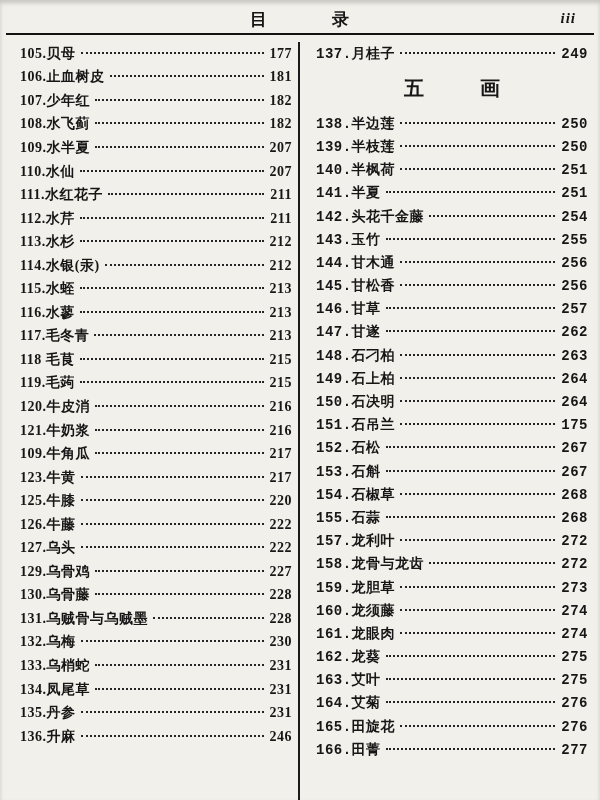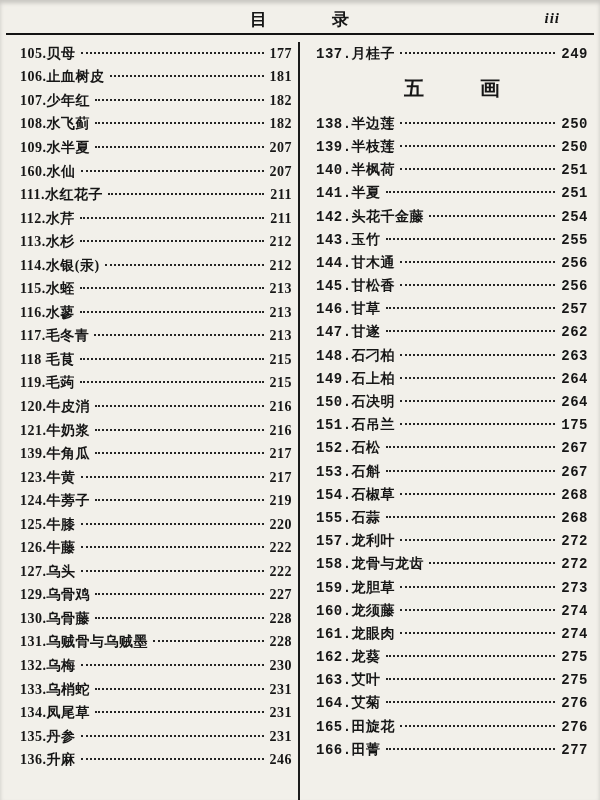--- a/index.html
+++ b/index.html
@@ -13,21 +13,21 @@
     overflow:hidden;
     box-shadow:inset 0 3px 4px rgba(0,0,0,.18);
   }
   .header { position:relative; height:34px; }
   .header-title {
     position:absolute; top:8px; left:0; right:0;
     display:flex; justify-content:center; gap:64px;
     font-size:17px; font-weight:bold; letter-spacing:1px;
   }
   .folio {
-    position:absolute; top:10px; right:40px;
+    position:absolute; top:10px; right:24px;
     font-size:15px; font-weight:bold; font-style:italic; letter-spacing:1px;
   }
   .header-rule {
     position:absolute; top:33px; left:6px; right:6px;
     border-top:2.5px solid #131313;
   }
   .columns {
     position:absolute; top:38px; bottom:0; left:10px; right:8px;
     display:flex;
   }
@@ -98,21 +98,21 @@
           <span class="entry-page">182</span>
         </div>
 
         <div class="row">
           <span class="entry-label">109.水半夏</span>
           <span class="leader"></span>
           <span class="entry-page">207</span>
         </div>
 
         <div class="row">
-          <span class="entry-label">160.水仙</span>
+          <span class="entry-label">110.水仙</span>
           <span class="leader"></span>
           <span class="entry-page">207</span>
         </div>
 
         <div class="row">
           <span class="entry-label">111.水红花子</span>
           <span class="leader"></span>
           <span class="entry-page">211</span>
         </div>
 
@@ -170,36 +170,31 @@
           <span class="entry-page">216</span>
         </div>
 
         <div class="row">
           <span class="entry-label">121.牛奶浆</span>
           <span class="leader"></span>
           <span class="entry-page">216</span>
         </div>
 
         <div class="row">
-          <span class="entry-label">139.牛角瓜</span>
+          <span class="entry-label">109.牛角瓜</span>
           <span class="leader"></span>
           <span class="entry-page">217</span>
         </div>
 
         <div class="row">
           <span class="entry-label">123.牛黄</span>
           <span class="leader"></span>
           <span class="entry-page">217</span>
         </div>
 
-        <div class="row">
-          <span class="entry-label">124.牛蒡子</span>
-          <span class="leader"></span>
-          <span class="entry-page">219</span>
-        </div>
 
         <div class="row">
           <span class="entry-label">125.牛膝</span>
           <span class="leader"></span>
           <span class="entry-page">220</span>
         </div>
 
         <div class="row">
           <span class="entry-label">126.牛藤</span>
           <span class="leader"></span>

